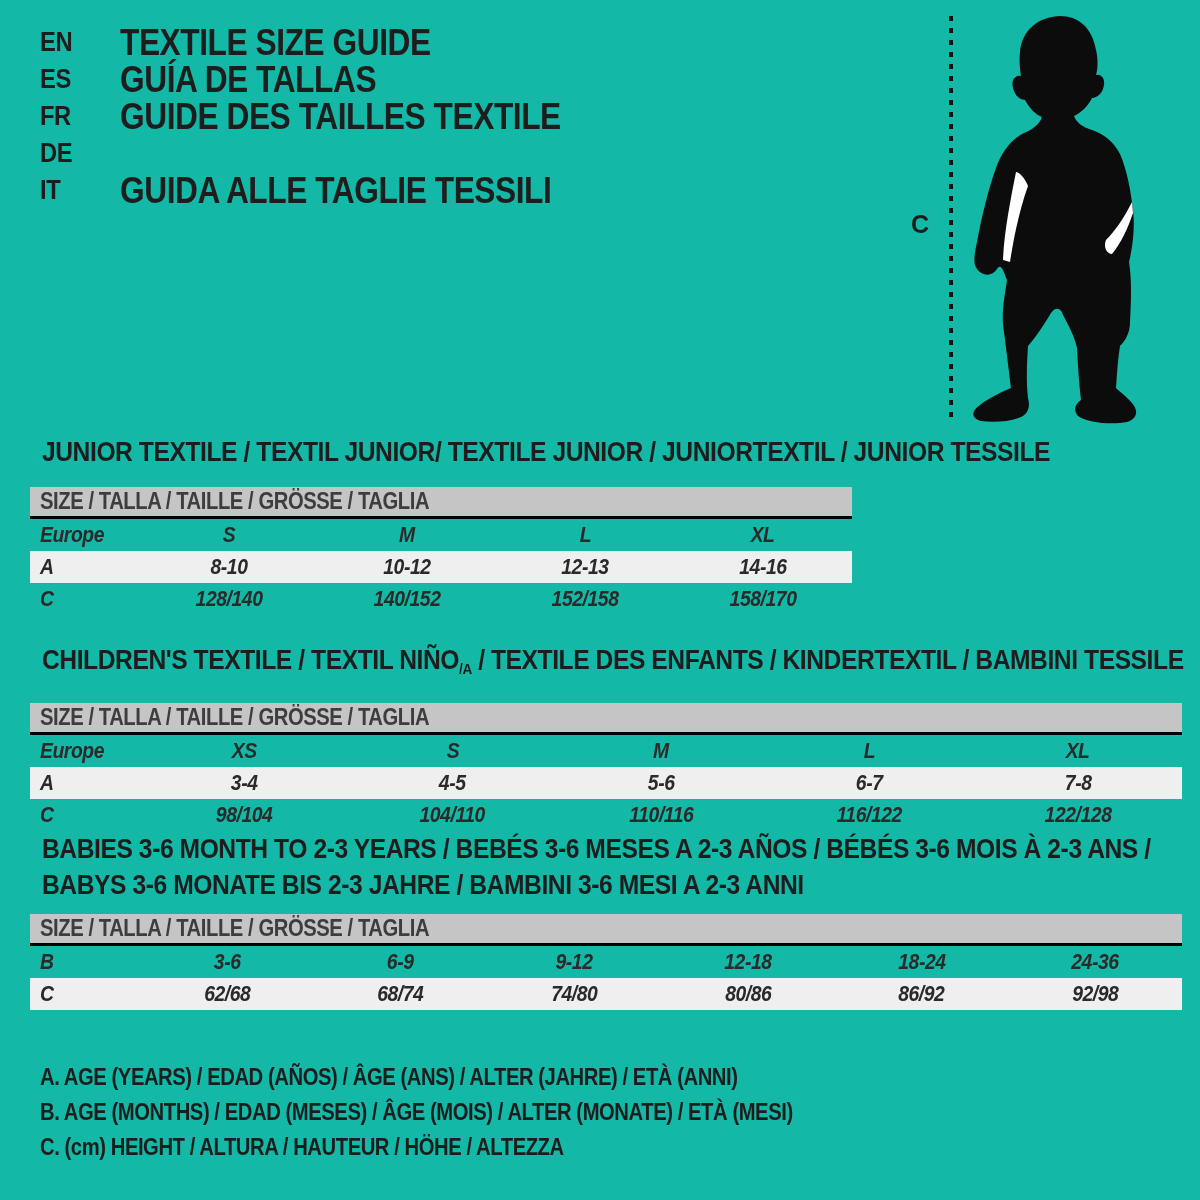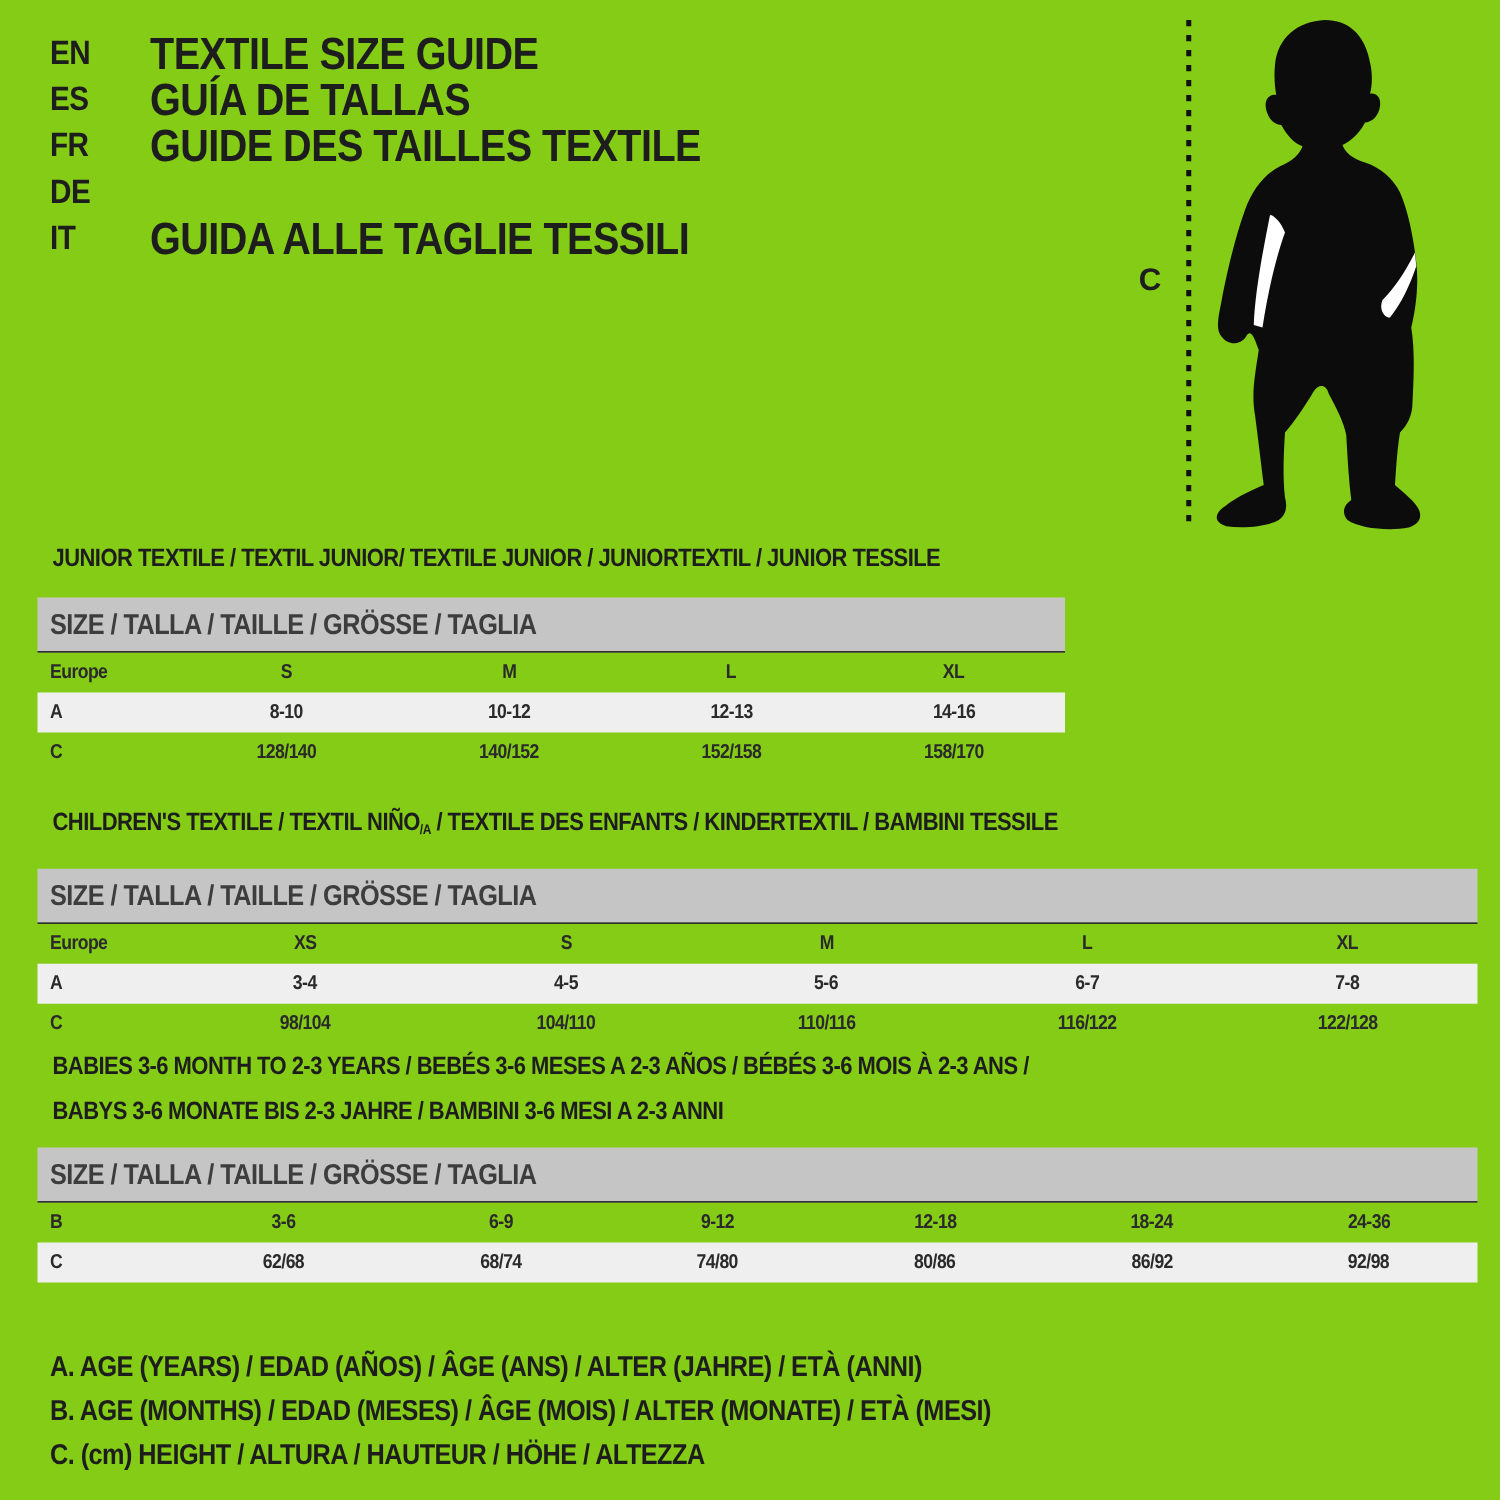--- a/index.html
+++ b/index.html
@@ -1,21 +1,21 @@
 <!DOCTYPE html>
 <html><head>
 <meta charset="utf-8">
 <style>
   * { margin: 0; padding: 0; box-sizing: border-box; }
   html, body { background: #ffffff; }
   .page {
     position: relative;
     width: 1200px;
     height: 1200px;
-    background: #84cc16;
+    background: #14b8a6;
     font-family: "Liberation Sans", sans-serif;
     color: var(--text, #1d1d1d);
     overflow: hidden;
   }
   .cond {
     display: inline-block;
     transform: scaleX(0.88);
     transform-origin: 0 50%;
     white-space: nowrap;
   }
@@ -38,43 +38,44 @@
   .figure-svg { position: absolute; left: 880px; top: 0; }
   .c-label {
     position: absolute; left: 903px; top: 210px; width: 34px;
     text-align: center; font-weight: bold; font-size: 25px;
   }
 
   
   .content { margin-left: 30px; margin-right: 18px; }
   .section-title {
     margin-left: 12px;
-    font-weight: bold; font-size: 20px; letter-spacing: -0.5px;
+    font-weight: bold; font-size: 28px; letter-spacing: -0.5px;
   }
   .title-junior { margin-top: 6px; margin-bottom: 19px; }
   .title-children { margin-top: 29px; margin-bottom: 25px; }
   .title-babies { margin-bottom: 11px; line-height: 36px; }
   .subsmall { font-size: 0.55em; vertical-align: -0.3em; }
 
   .sizebar {
-    height: 44px; background: var(--header-bar, #c5c5c5);
-    border-bottom: 1px solid #000000;
+    height: 32px; background: var(--header-bar, #c5c5c5);
+    border-bottom: 3px solid #000000;
     display: flex; align-items: center; padding-left: 10px;
     font-weight: bold; font-size: 23px; color: #3d3d3d; letter-spacing: -0.5px;
   }
   .stable { width: 1152px; }
   .stable.narrow { width: 822px; }
   .trow { display: grid; height: 32px; align-items: center; }
   .cols-5 { grid-template-columns: 110px repeat(4, 1fr); }
   .cols-6 { grid-template-columns: 110px repeat(5, 1fr); }
   .cols-7 { grid-template-columns: 110px repeat(6, 1fr); }
   .trow.alt { background: var(--row-alt, #efefef); }
   .tcell {
-    text-align: center; font-weight: bold; font-size: 16px; color: #2a2a2a;
+    text-align: center; font-weight: bold; font-size: 22px; color: #2a2a2a;
     letter-spacing: -0.5px;
+    font-style: italic;
   }
   .tcell.label { text-align: left; padding-left: 10px; }
 
   
   .legend { margin: 46px 0 0 40px; }
   .legend-line {
     height: 35px; display: flex; align-items: flex-end;
     font-weight: bold; font-size: 23px; letter-spacing: -0.5px;
   }
 </style>

